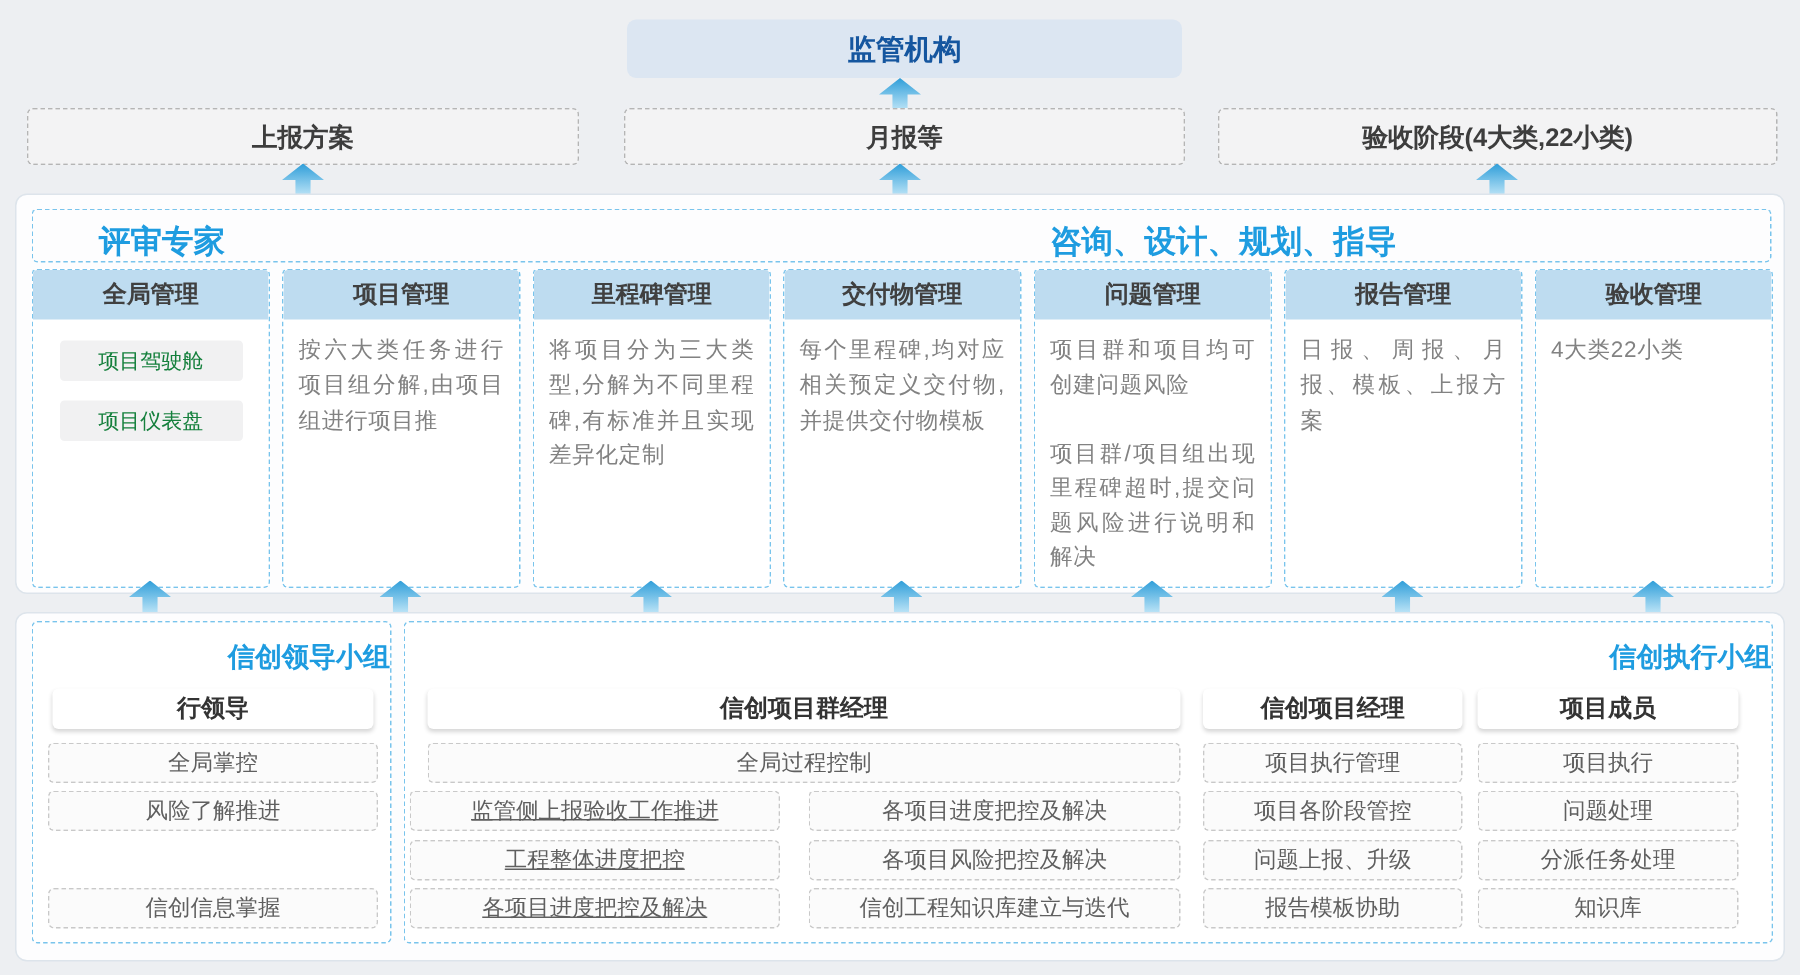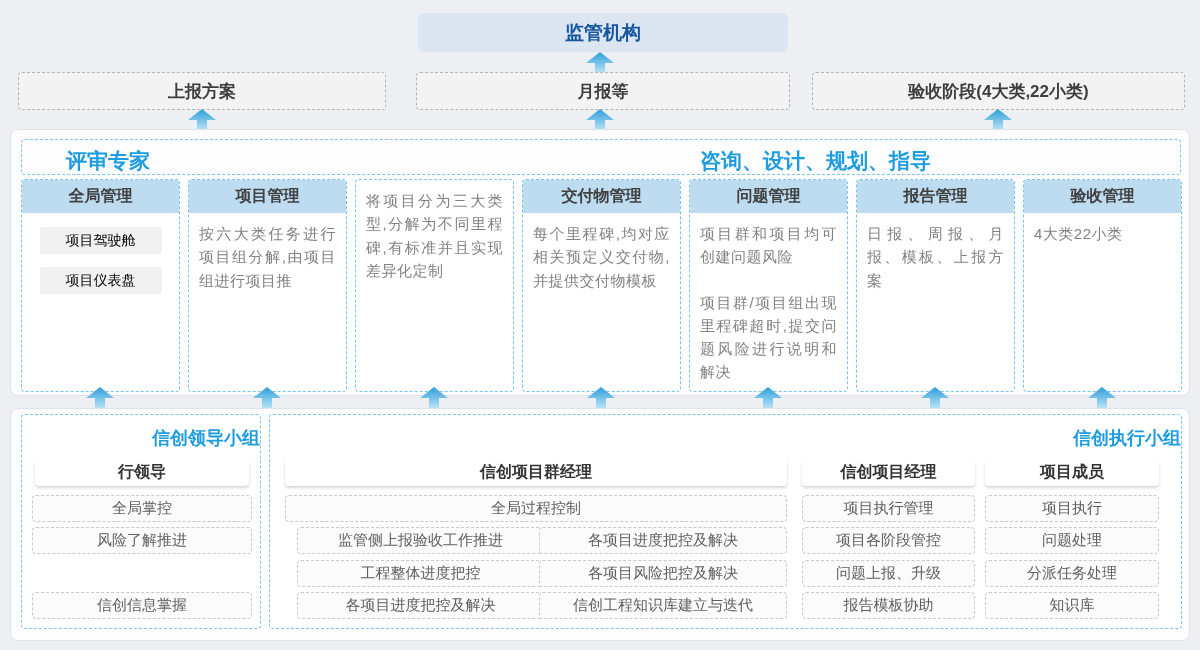--- a/index.html
+++ b/index.html
@@ -41,40 +41,40 @@
   .strip .blue-title{position:absolute;top:7px;}
 
   .col{position:absolute;top:49px;width:159px;height:213px;background:#fff;
     border:1px dashed var(--dashblue);border-radius:4px;overflow:hidden;}
   .col-head{height:33px;background:var(--colhead);display:flex;align-items:center;justify-content:center;
     color:#404040;font-size:16px;font-weight:bold;}
   .col-body{padding:9px 10px;color:var(--graytext);font-size:15px;line-height:1.55;
     text-align:justify;letter-spacing:0.5px;}
   .col-body p + p{margin-top:22px;}
   .pill{width:122px;height:27px;margin:0 auto 13px auto;background:#f1f1f2;border-radius:3px;
-    display:flex;align-items:center;justify-content:center;color:#000000;font-size:14px;letter-spacing:0;}
+    display:flex;align-items:center;justify-content:center;color:#15803d;font-size:14px;letter-spacing:0;}
   .pills{padding-top:14px;}
 
   .group{position:absolute;top:5px;height:215px;border:1px dashed var(--dashblue);border-radius:4px;background:#fff;}
   .group.leader{left:10px;width:240px;}
   .group.exec{left:258px;width:913px;}
   .g-title{position:absolute;top:11px;left:0;width:100%;text-align:right;
     color:var(--accent);font-size:18px;font-weight:bold;}
 
   .whead{position:absolute;top:44px;height:27px;background:#fff;border-radius:4px;
     box-shadow:0 2px 3px rgba(0,0,0,0.16);display:flex;align-items:center;justify-content:center;
     color:#333;font-size:16px;font-weight:bold;}
   .bitem{position:absolute;height:27px;background:#fbfbfb;border:1px dashed #c9c9c9;border-radius:4px;
     display:flex;align-items:center;justify-content:center;color:#5f5f5f;font-size:15px;}
   .t1{top:80px}.t2{top:112px}.t3{top:145px}.t4{top:177px}
 
   .lx{left:10px;width:220px;}          
   .lh{left:13px;width:214px;}          
   .ga{left:15px;width:502px;}          
-  .gal{left:27px;width:247px;}         
+  .gal{left:3px;width:247px;text-decoration:underline;}         
   .gar{left:269px;width:248px;}        
   .gb{left:532px;width:173px;}         
   .gc{left:715px;width:174px;}         
 </style>
 </head>
 <body>
 
 <div class="page">
 
   <div class="reg-box">监管机构</div>
@@ -102,20 +102,21 @@
     </div>
 
     <div class="col" style="left:177px">
       <div class="col-head">项目管理</div>
       <div class="col-body">
           <p>按六大类任务进行项目组分解,由项目组进行项目推</p>
         </div>
     </div>
 
     <div class="col" style="left:344px">
+      <div class="col-head">里程碑管理</div>
       <div class="col-body">
           <p>将项目分为三大类型,分解为不同里程碑,有标准并且实现差异化定制</p>
         </div>
     </div>
 
     <div class="col" style="left:511px">
       <div class="col-head">交付物管理</div>
       <div class="col-body">
           <p>每个里程碑,均对应相关预定义交付物,并提供交付物模板</p>
         </div>

